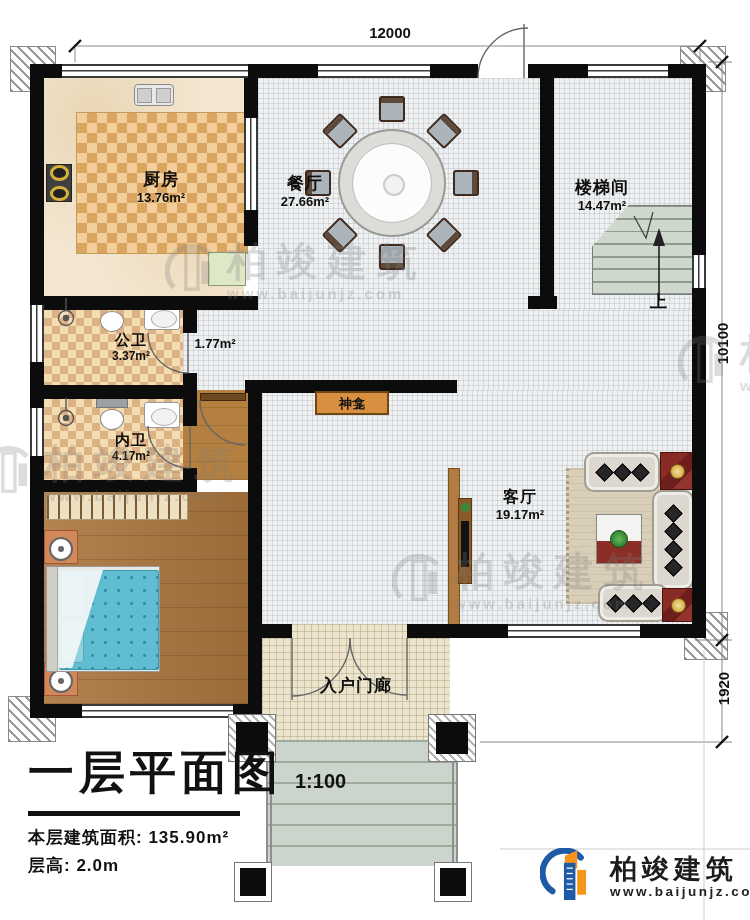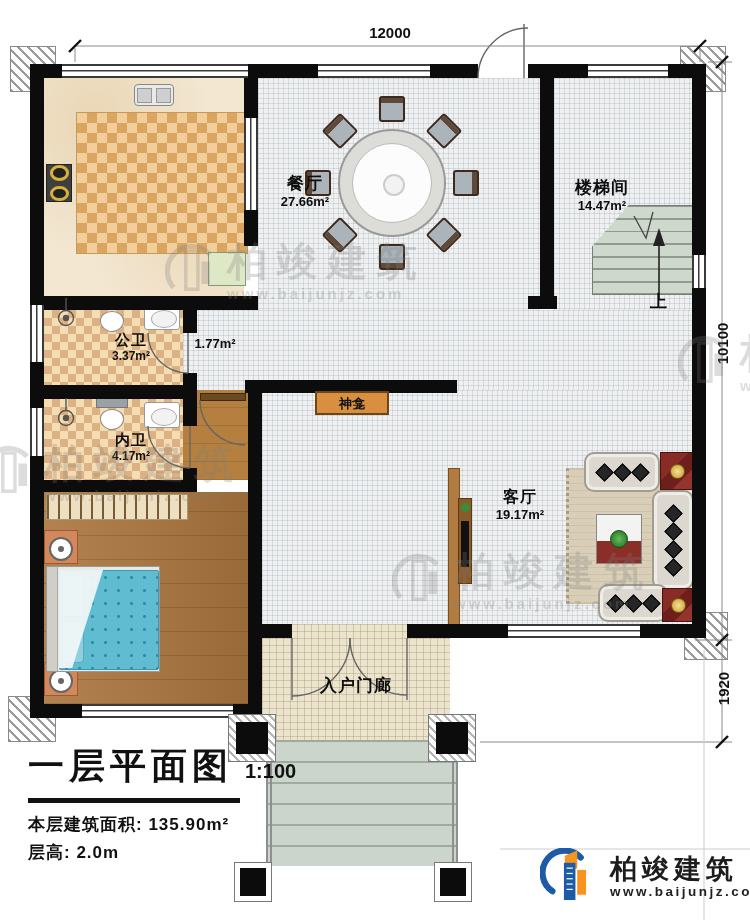--- a/index.html
+++ b/index.html
@@ -70,21 +70,21 @@
   .rlabel.sm .ar{font-size:12px;}
   .dim{position:absolute;z-index:8;font-weight:bold;font-size:15px;text-align:center;color:#111;}
   .dim.rot{transform:rotate(-90deg);}
   
   .wm{position:absolute;z-index:9;display:flex;align-items:center;gap:10px;opacity:.26;color:#7d7d7d;pointer-events:none;}
   .wm .t1{font-size:40px;font-weight:bold;letter-spacing:10px;white-space:nowrap;line-height:1;}
   .wm .t2{font-size:15px;font-weight:bold;letter-spacing:3px;white-space:nowrap;margin-top:4px;}
   .wm svg{width:52px;height:66px;flex:none;}
   
   #titleblock{position:absolute;left:28px;top:742px;z-index:10;}
-  #t-main{font-size:36px;font-weight:bold;letter-spacing:5px;}
+  #t-main{font-size:46px;font-weight:bold;letter-spacing:5px;}
   #t-scale{font-size:20px;font-weight:bold;margin-left:12px;}
   #t-rule{width:212px;height:5px;background:#111;margin:7px 0 10px 0;}
   .t-info{font-size:17px;font-weight:600;margin-top:5px;letter-spacing:1px;}
   #logo{position:absolute;left:540px;top:848px;z-index:10;display:flex;align-items:center;gap:8px;}
   #logo .brand{font-size:27px;font-weight:bold;letter-spacing:5px;color:#1c1c1c;line-height:1.1;}
   #logo .site{font-size:13.5px;font-weight:bold;letter-spacing:2.5px;color:#222;}
   svg.overlay{position:absolute;left:0;top:0;z-index:7;pointer-events:none;}
 </style>
 </head>
 <body>
@@ -302,20 +302,24 @@
       <line x1="704" y1="650" x2="704" y2="920"></line>
         <line x1="500" y1="849" x2="750" y2="849"></line>
     </g>
     <symbol id="wmglyph" viewBox="0 0 60 70">
       <path d="M10,54 A26,26 0 1 1 52,16" fill="none" stroke="currentColor" stroke-width="6"></path>
       <rect x="24" y="12" width="14" height="44" fill="none" stroke="currentColor" stroke-width="4"></rect>
       <rect x="42" y="24" width="10" height="26" fill="currentColor"></rect>
     </symbol>
   </svg>
 
+  <div class="rlabel" style="left:118px;top:170px;width:86px">
+    <span class="nm">厨房</span>
+      <span class="ar">13.76m²</span>
+    </div>
   <div class="rlabel" style="left:265px;top:174px;width:80px">
     <span class="nm">餐厅</span>
       <span class="ar">27.66m²</span>
     </div>
   <div class="rlabel" style="left:556px;top:178px;width:92px">
     <span class="nm">楼梯间</span>
       <span class="ar">14.47m²</span>
     </div>
   <div class="rlabel sm" style="left:98px;top:331px;width:66px">
     <span class="nm">公卫</span>

